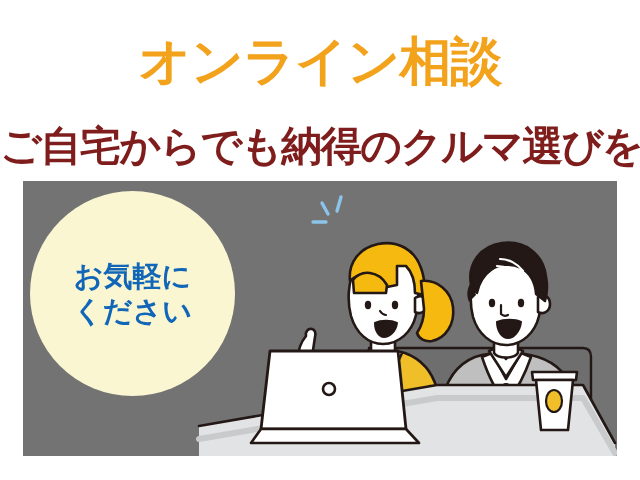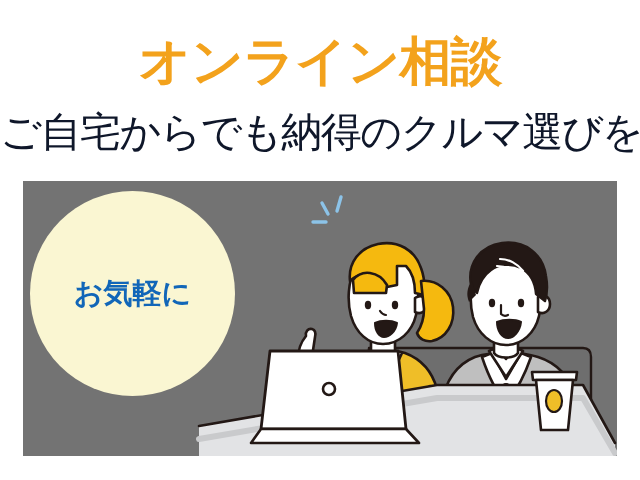--- a/index.html
+++ b/index.html
@@ -37,26 +37,26 @@
     font-size: 52px;
     line-height: 62px;
     font-weight: bold;
     color: #F3A21C;
     letter-spacing: -1px;
     white-space: nowrap;
   }
   .subtitle {
     position: absolute;
     left: 0;
-    top: 108px;
+    top: 122px;
     width: 640px;
     font-size: 41px;
     line-height: 48px;
-    font-weight: normal;
-    color: #0f172a;
+    font-weight: bold;
+    color: #7f1d1d;
     letter-spacing: -1.5px;
     white-space: nowrap;
   }
 
   
   .panel {
     position: absolute;
     left: 23px;
     top: 181px;
     width: 594px;
@@ -252,17 +252,18 @@
           <circle cx="306" cy="208" r="6" fill="#FFFFFF" stroke="#231815" stroke-width="2.6"></circle>
 
           <path d="M238 248 L383 248 L396 262 L228 262 Z" fill="#FFFFFF" stroke="#231815" stroke-width="2.6"></path>
         </g>
 
       </g>
     </svg>
 
     <div class="badge">
       <div class="badge-line">お気軽に</div>
+      <div class="badge-line">ください</div>
     </div>
 
   </div>
 
 </div>
 
 </body></html>

